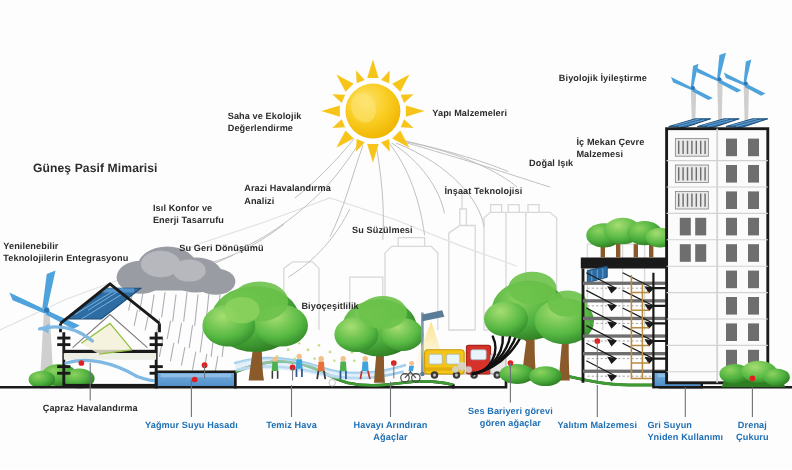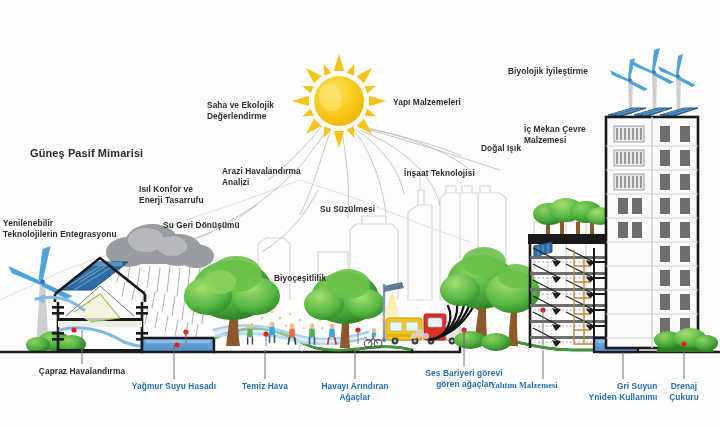--- a/index.html
+++ b/index.html
@@ -617,19 +617,19 @@
       <div class="lbl" style="left: 274px; top: 273px; text-align: center;">Biyoçeşitlilik</div>
     </div>
   <div id="bottom-label-layer">
       <div class="lbl c" style="left: 82px; top: 366px; text-align: center;">Çapraz Havalandırma</div>
       <div class="lbl c blue" style="left: 174px; top: 381px; text-align: center;">Yağmur Suyu Hasadı</div>
       <div class="lbl c blue" style="left: 265px; top: 381px; text-align: left;">Temiz Hava</div>
       <div class="lbl c blue" style="left: 355px; top: 381px; text-align: center;">Havayı Arındıran
 Ağaçlar</div>
       <div class="lbl c blue" style="left: 464px; top: 368px; text-align: center;">Ses Bariyeri görevi
 gören ağaçlar</div>
-      <div class="lbl c blue" style="left: 524px; top: 381px;  font-family: Liberation Serif, serif;">Yalıtım Malzemesi</div>
-      <div class="lbl c blue" style="left: 623px; top: 381px; text-align: right;">Gri Suyun
+      <div class="lbl c blue" style="left: 543px; top: 381px; ">Yalıtım Malzemesi</div>
+      <div class="lbl c blue" style="left: 623px; top: 381px; text-align: left;">Gri Suyun
 Yniden Kullanımı</div>
       <div class="lbl c blue" style="left: 684px; top: 381px; text-align: center;">Drenaj Çukuru</div>
     </div>
 
 </div>
 
 </body></html>

